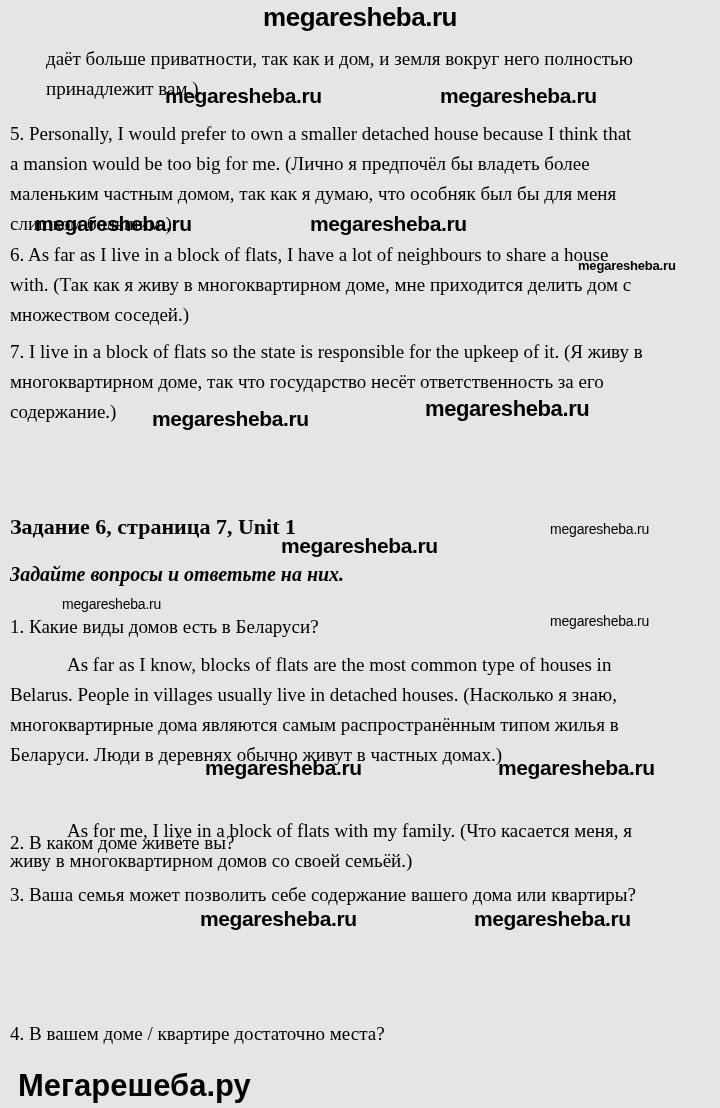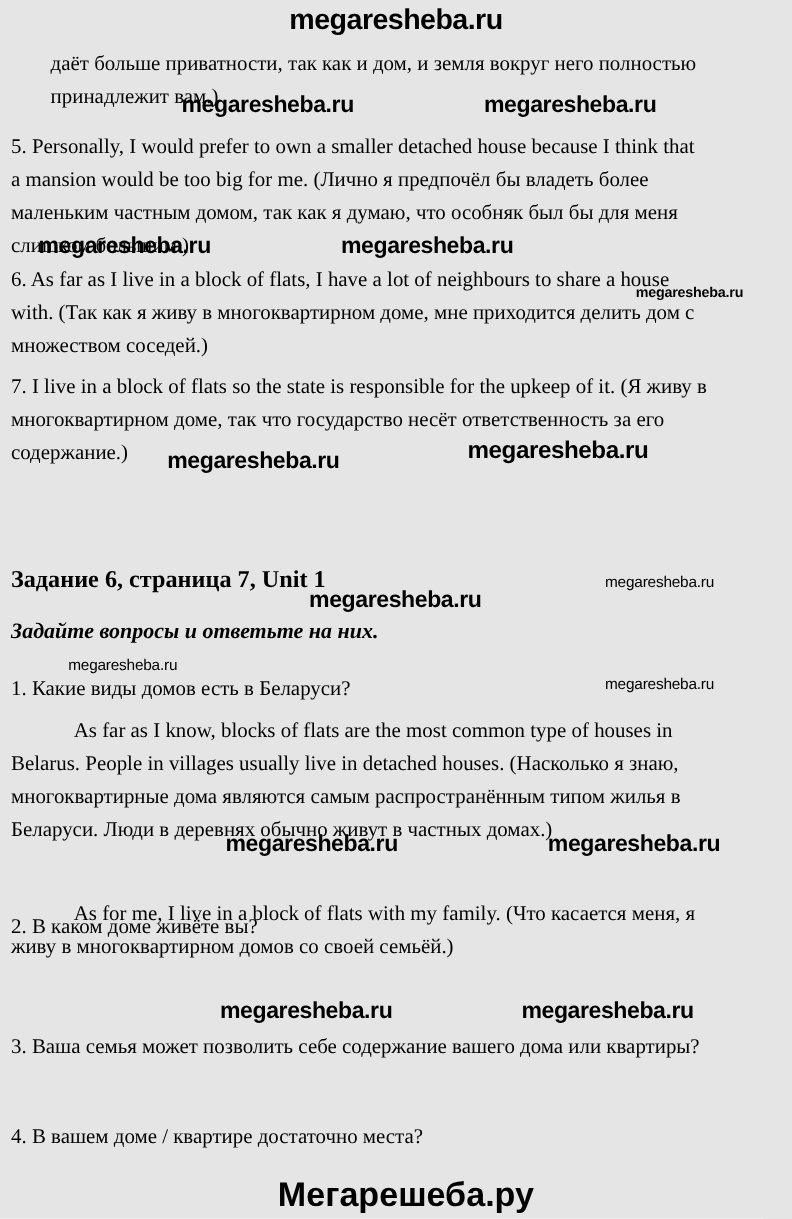--- a/index.html
+++ b/index.html
@@ -42,21 +42,20 @@
   }
   .wm-bold {
     font-size: 21px;
     letter-spacing: -0.4px;
   }
   .wm-small-bold { font-size: 13px; letter-spacing: -0.2px; }
   .wm-small { font-size: 14px; font-weight: normal; letter-spacing: -0.2px; }
   .brand-bottom {
     position: absolute;
     left: 18px; right: 0; top: 1068px;
-    text-align: center;
     font-family: "Liberation Sans", sans-serif;
     font-weight: bold;
     font-size: 31px;
   }
 </style>
 </head>
 <body>
 
 <div class="page">
 
@@ -108,19 +107,19 @@
   <div class="text-block" style="top:612px;">1. Какие виды домов есть в Беларуси?</div>
   <div class="text-block answer" style="top:650px;">As far as I know, blocks of flats are the most common type of houses in
 Belarus. People in villages usually live in detached houses. (Насколько я знаю,
 многоквартирные дома являются самым распространённым типом жилья в
 Беларуси. Люди в деревнях обычно живут в частных домах.)</div>
 
   <div class="text-block" style="top:808px;margin-top:20px;">2. В каком доме живёте вы?</div>
   <div class="text-block answer" style="top:816px;">As for me, I live in a block of flats with my family. (Что касается меня, я
 живу в многоквартирном домов со своей семьёй.)</div>
 
-  <div class="text-block" style="top:937px;">3. Ваша семья может позволить себе содержание вашего дома или квартиры?</div>
+  <div class="text-block" style="top:880px;">3. Ваша семья может позволить себе содержание вашего дома или квартиры?</div>
 
   <div class="text-block" style="top:1019px;">4. В вашем доме / квартире достаточно места?</div>
 
   <div class="brand-bottom">Мегарешеба.ру</div>
 
 </div>
 
 </body></html>

